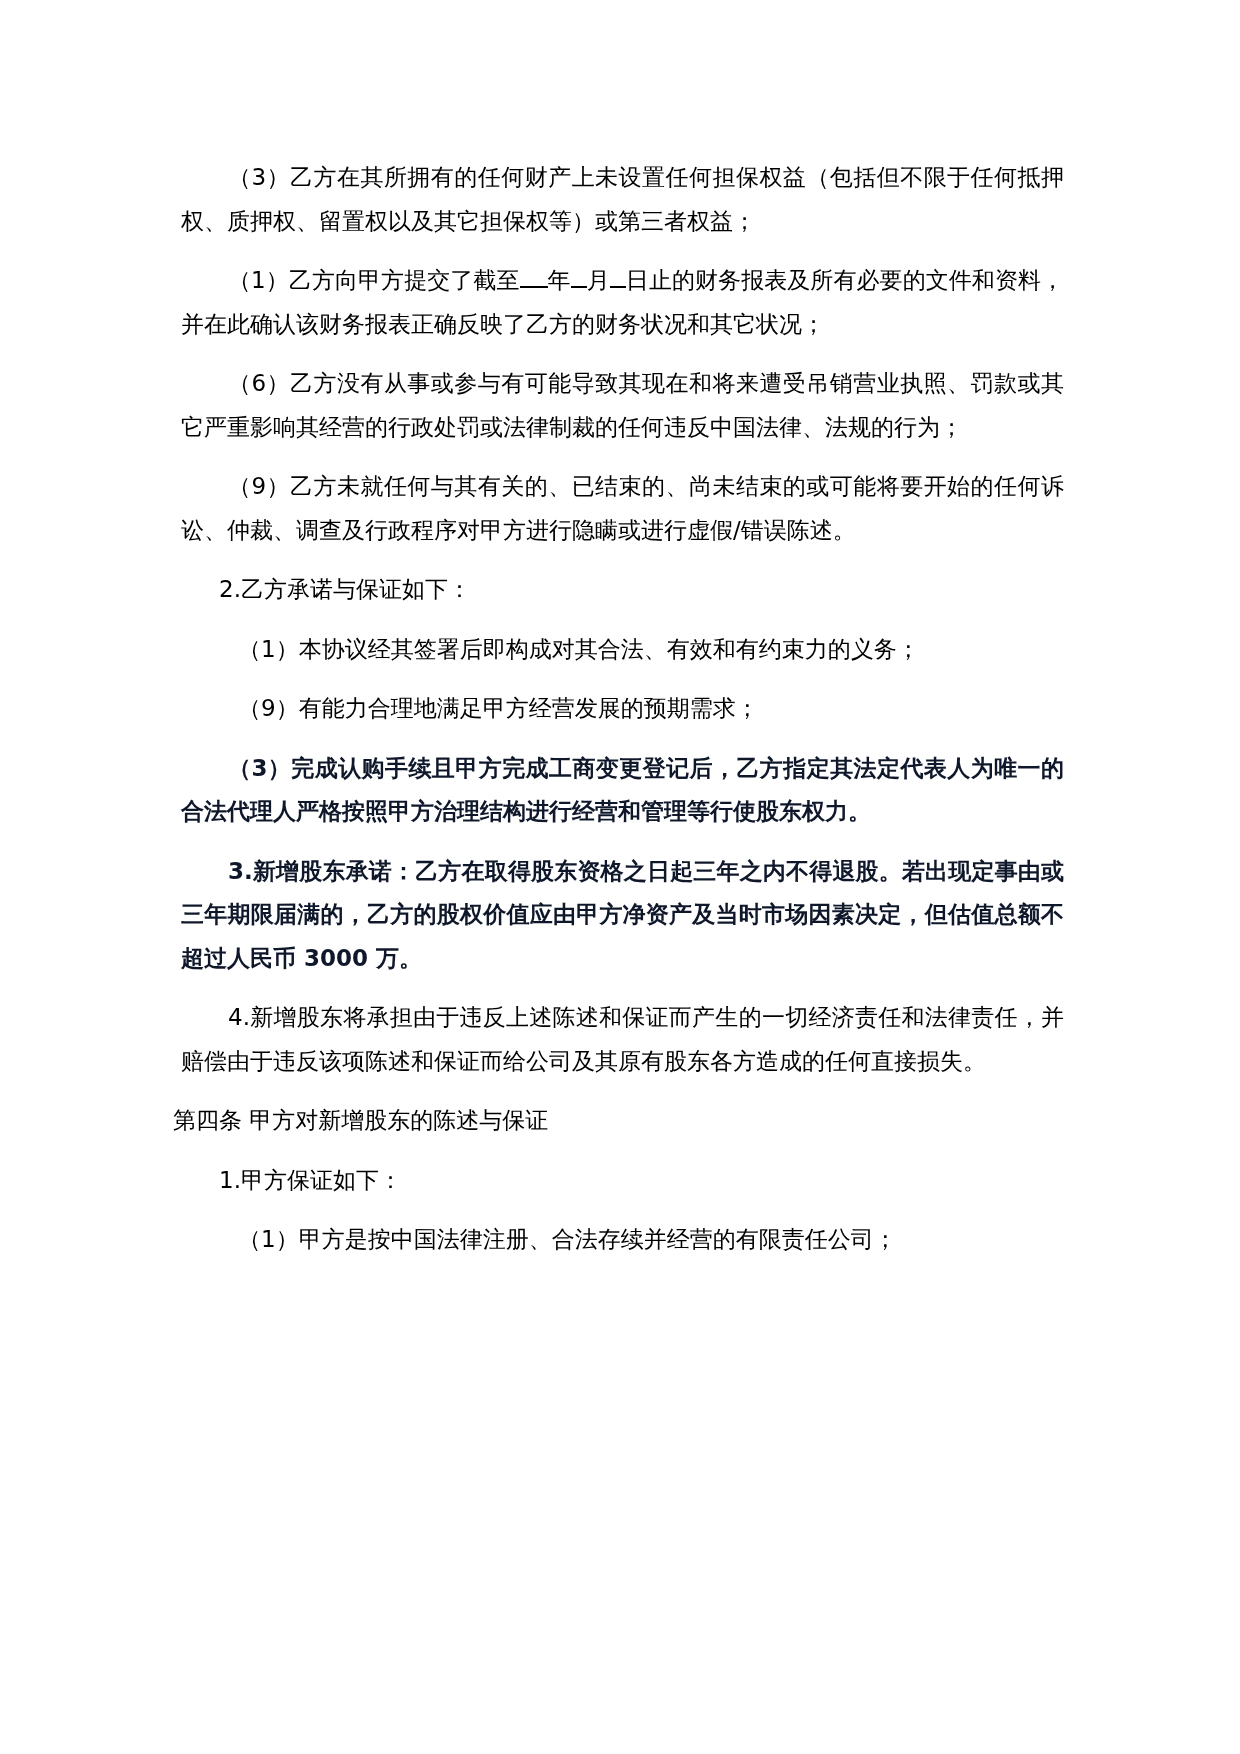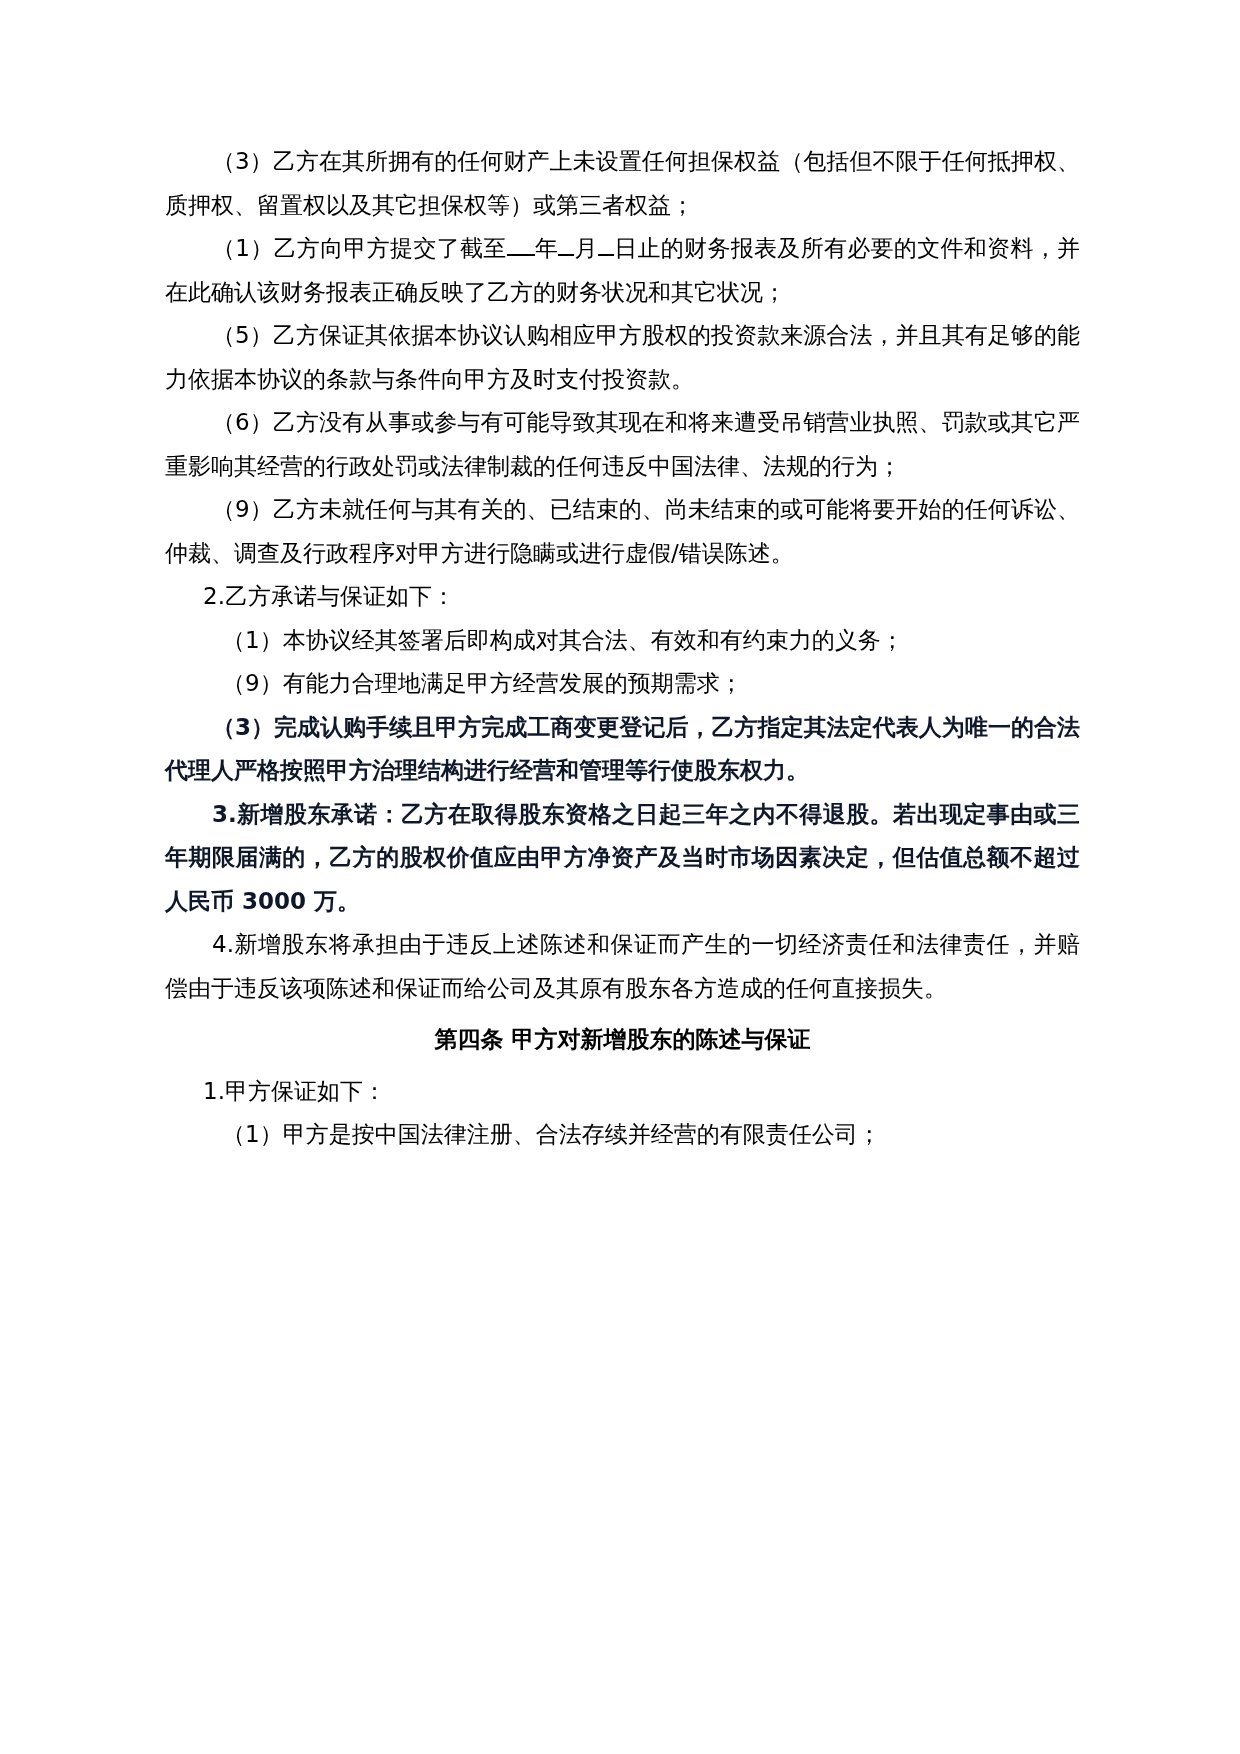--- a/index.html
+++ b/index.html
@@ -7,40 +7,39 @@
   .page {
     position: absolute;
     left: 165px;
     top: 140px;
     width: 915px;
     font-family: "DejaVu Sans", "Liberation Sans", sans-serif;
     font-size: 23px;
     color: #000000;
     line-height: 43.5px;
   }
-  .p { margin: 0; text-align: justify; text-justify: inter-character; }
+  .p { margin: 16px; text-align: justify; text-justify: inter-character; }
   .indent2 { text-indent: 47px; }
   .indent1 { text-indent: 38px; }
   .indent-sub { text-indent: 57px; }
   .red { color: #0f172a; font-weight: bold; }
-  .heading { text-align: center; font-weight: bold; margin: 8px; }
+  .heading { font-weight: normal; margin: 8px; }
   .blank { display: inline-block; border-bottom: 2px solid #000; vertical-align: baseline; height: 1px; }
   .blank.w3 { width: 28px; }
   .blank.w2 { width: 16px; }
 </style>
 </head>
 <body>
 
 <div class="page">
 
   <p class="p indent2">（3）乙方在其所拥有的任何财产上未设置任何担保权益（包括但不限于任何抵押权、质押权、留置权以及其它担保权等）或第三者权益；</p>
 
   <p class="p indent2"><span>（1）乙方向甲方提交了截至</span><span class="blank w3"></span><span>年</span><span class="blank w2"></span><span>月</span><span class="blank w2"></span><span>日止的财务报表及所有必要的文件和资料，并在此确认该财务报表正确反映了乙方的财务状况和其它状况；</span></p>
 
-  <p class="p indent2">（5）乙方保证其依据本协议认购相应甲方股权的投资款来源合法，并且其有足够的能力依据本协议的条款与条件向甲方及时支付投资款。</p>
 
   <p class="p indent2">（6）乙方没有从事或参与有可能导致其现在和将来遭受吊销营业执照、罚款或其它严重影响其经营的行政处罚或法律制裁的任何违反中国法律、法规的行为；</p>
 
   <p class="p indent2">（9）乙方未就任何与其有关的、已结束的、尚未结束的或可能将要开始的任何诉讼、仲裁、调查及行政程序对甲方进行隐瞒或进行虚假/错误陈述。</p>
 
   <p class="p indent1">2.乙方承诺与保证如下：</p>
 
   <p class="p indent-sub">（1）本协议经其签署后即构成对其合法、有效和有约束力的义务；</p>
 
   <p class="p indent-sub">（9）有能力合理地满足甲方经营发展的预期需求；</p>

